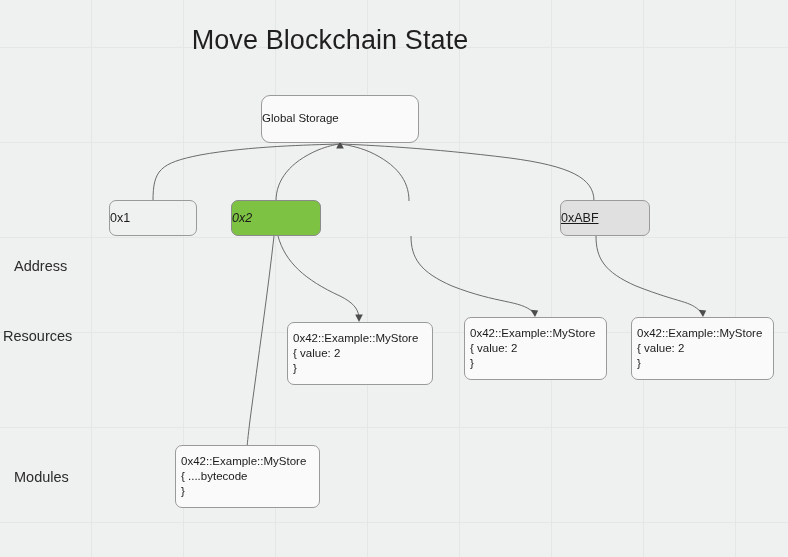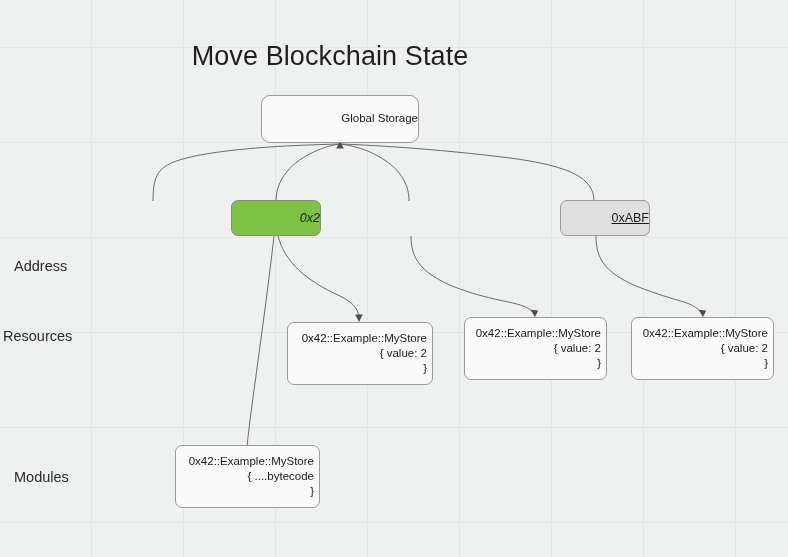--- a/index.html
+++ b/index.html
@@ -40,36 +40,35 @@
   .diagram-title {
     position: absolute;
     left: 0;
     top: 25px;
     width: 660px;
     text-align: center;
     font-size: 27px;
     color: #1f1f1f;
     letter-spacing: 0.1px;
     white-space: nowrap;
-    margin-top: 16px;
   }
   .row-label {
     position: absolute;
     font-size: 14.5px;
     color: #2b2b2b;
     white-space: nowrap;
   }
   .node {
     position: absolute;
     box-sizing: border-box;
     border: 1px solid #9a9a9a;
     border-radius: 7px;
     display: flex;
     flex-direction: column;
-    align-items: flex-end;
+    align-items: flex-start;
     justify-content: center;
     text-align: center;
     color: #1a1a1a;
     line-height: 1.33;
   }
   .node-root {
     background: #fafafa;
     border-radius: 9px;
     font-size: 11.5px;
   }
@@ -127,20 +126,23 @@
   <div class="diagram-title">Move Blockchain State</div>
 
   <div class="row-label" style="left:14px; top:210px;margin-top:48px;">Address</div>
   <div class="row-label" style="left:3px; top:328px;">Resources</div>
   <div class="row-label" style="left:14px; top:469px;">Modules</div>
 
   <div class="node node-root" style="left:261px; top:95px; width:158px; height:48px;">
     <span class="line">Global Storage</span>
   </div>
 
+  <div class="node node-addr-plain" style="left:109px; top:200px; width:88px; height:36px;">
+    <span class="line">0x1</span>
+  </div>
 
   <div class="node node-addr-active" style="left:231px; top:200px; width:90px; height:36px;">
     <span class="line">0x2</span>
   </div>
 
 
   <div class="node node-addr-grey" style="left:560px; top:200px; width:90px; height:36px;text-decoration:underline;">
     <span class="line">0xABF</span>
   </div>
 

